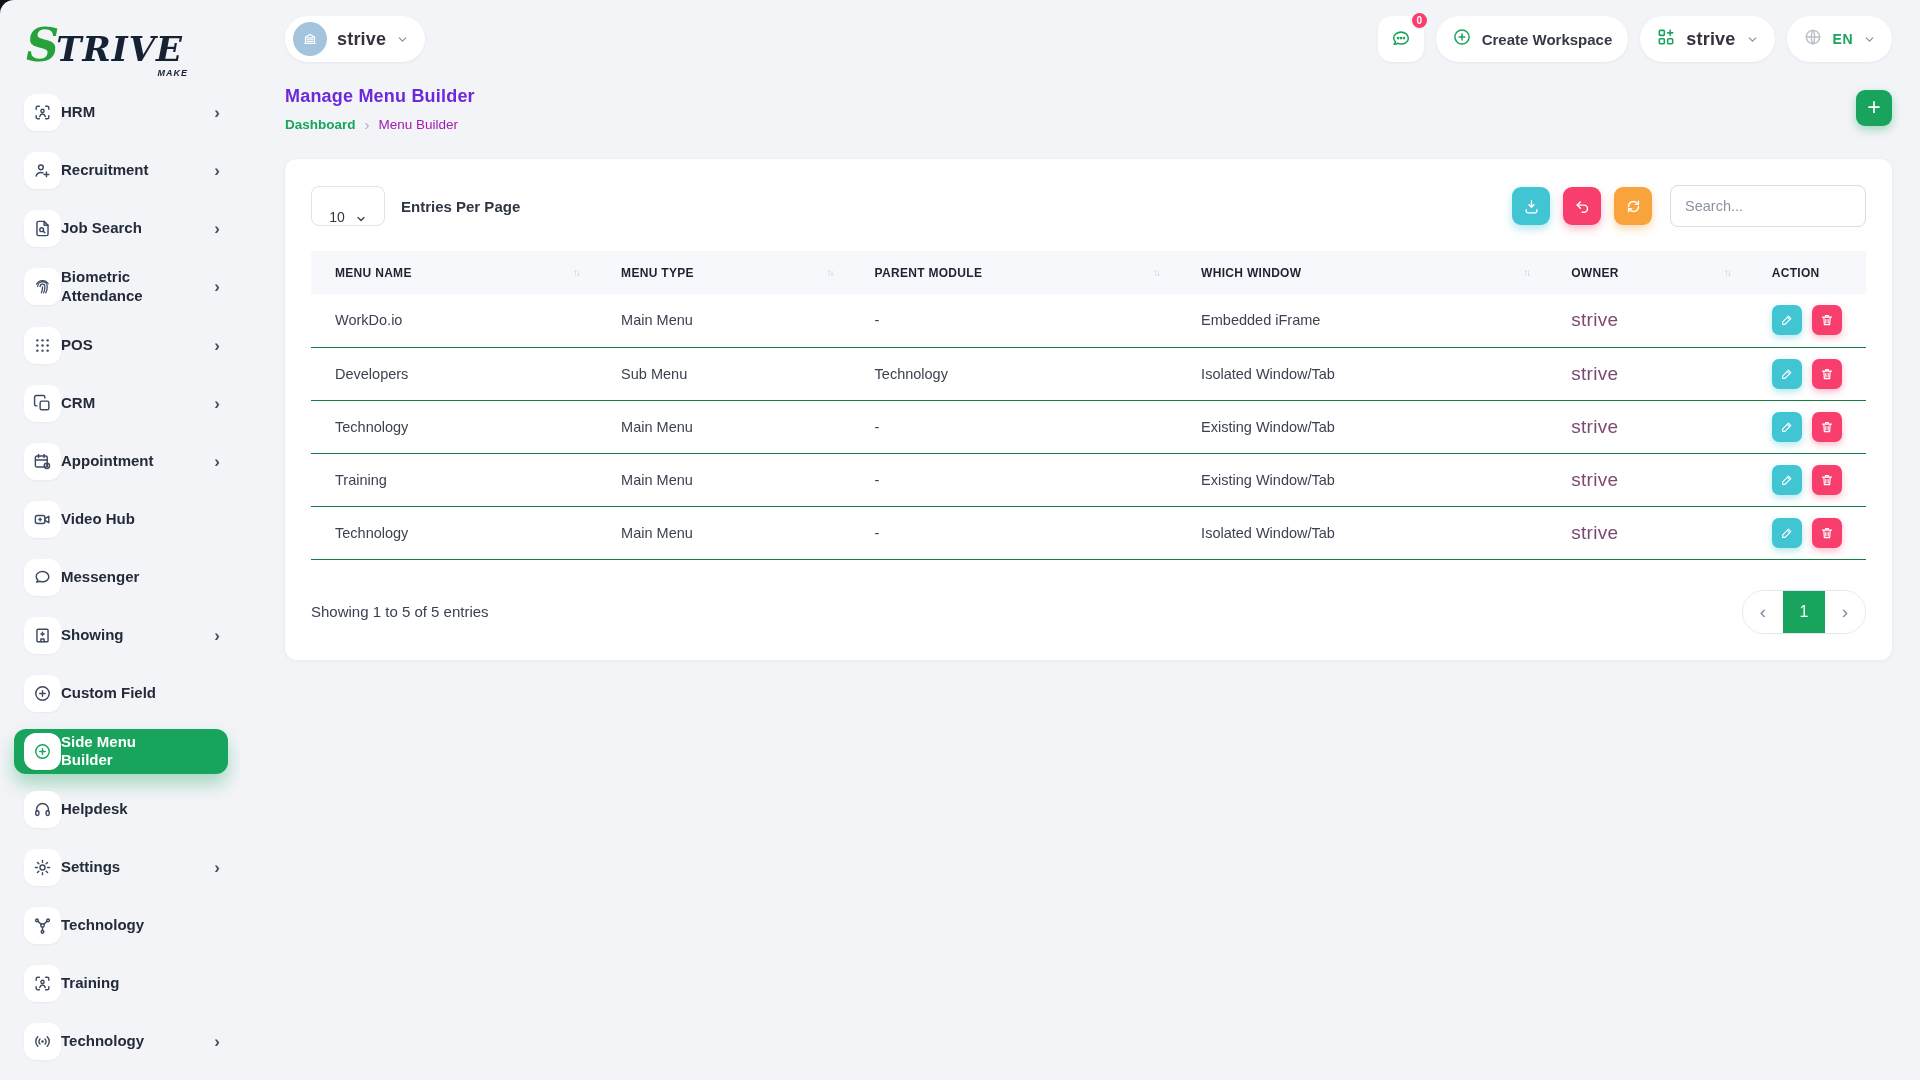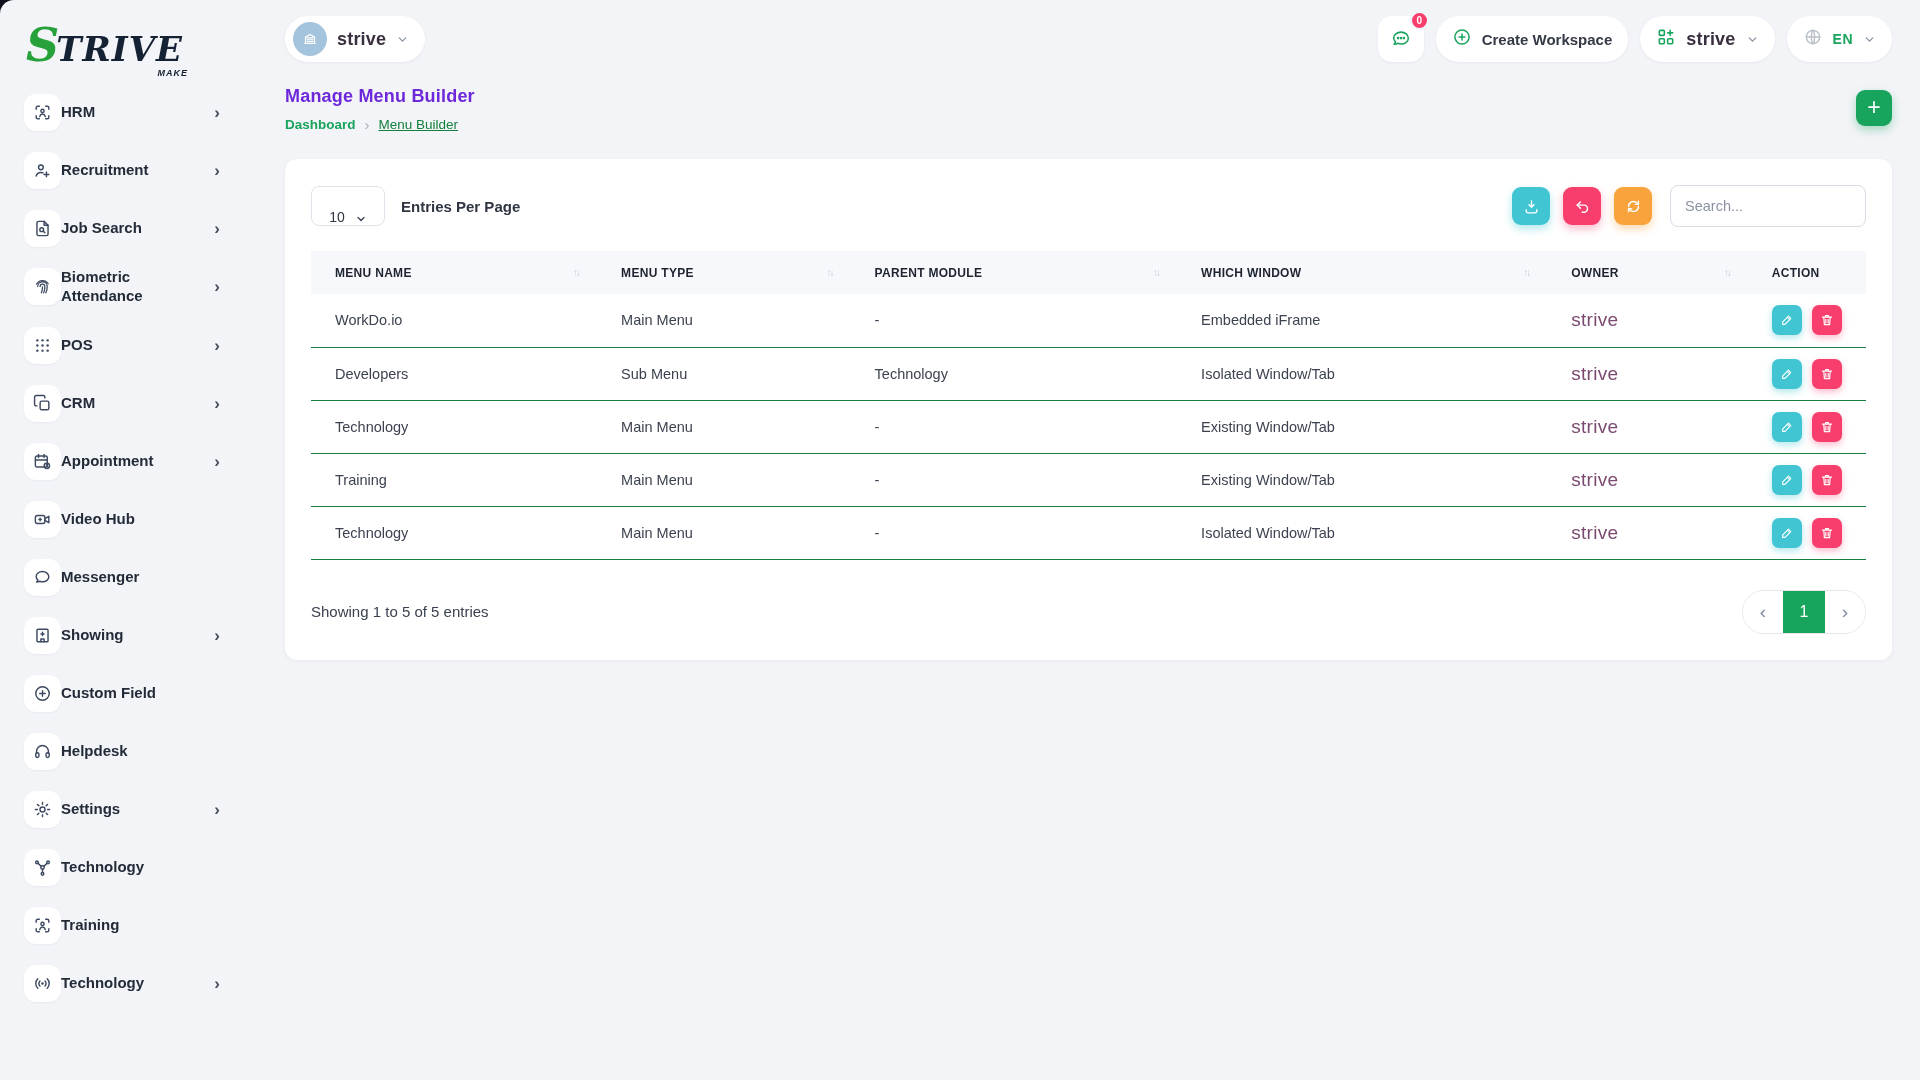--- a/index.html
+++ b/index.html
@@ -50,21 +50,21 @@
   .globe-icon svg{width:20px; height:20px; color:#b9bfc9;}
   .lang-label{font-size:14px; font-weight:bold; color:var(--green); letter-spacing:.5px;}
 
   
   .page-head{display:flex; align-items:flex-start; margin-top:22px;}
   .page-title{font-size:18px; font-weight:700; color:#6d28d9; letter-spacing:.2px;}
   .breadcrumb{display:flex; align-items:center; gap:9px; margin-top:9px; font-size:13.5px;}
   .crumb-home{color:var(--green); font-weight:600; cursor:pointer;}
   .crumb-sep{color:#a8aeb9; font-size:15px;}
   .crumb-sep::before{content:"\203A";}
-  .crumb-cur{color:#15803d;text-decoration:underline;}
+  .crumb-cur{color:#a21caf;}
   .add-btn{margin-left:auto; width:36px; height:36px; border:none; border-radius:9px; background:var(--green); color:#fff; font-size:23px; line-height:1; display:flex; align-items:center; justify-content:center; cursor:pointer; box-shadow:0 4px 10px rgba(24,164,93,.35); margin-top:4px;}
   .add-btn::before{content:"+"; margin-top:-2px;}
 
   
   .card{background:#fff; border-radius:12px; margin-top:26px; padding:26px; box-shadow:0 1px 4px rgba(20,30,60,.05);}
   .controls{display:flex; align-items:center;}
   .select-box{display:flex; align-items:flex-end; justify-content:center; gap:10px; width:74px; height:40px; border:1px solid #dfe3ea; border-radius:8px; background:#fff; font-size:14px; color:#2f3542; cursor:pointer;}
   .select-box svg{width:12px; height:12px; color:#3a4150;}
   .entries-label{margin-left:16px; font-size:15px; font-weight:600; color:#2f3542;}
   .ctrl-right{margin-left:auto; display:flex; align-items:center; gap:13px;}
@@ -240,20 +240,29 @@
       <div class="sb-item">
         <span class="sb-icon">
           <svg viewBox="0 0 24 24" fill="none" stroke="currentColor" stroke-width="1.8" stroke-linecap="round" stroke-linejoin="round">
               <circle cx="12" cy="12" r="8.5"></circle>
               <path d="M12 8.5v7M8.5 12h7"></path>
             </svg>
         </span>
         <span class="sb-label">Custom Field</span>
       </div>
 
+      <div class="sb-item active">
+        <span class="sb-icon">
+          <svg viewBox="0 0 24 24" fill="none" stroke="currentColor" stroke-width="1.8" stroke-linecap="round" stroke-linejoin="round">
+              <circle cx="12" cy="12" r="8.5"></circle>
+              <path d="M12 8.5v7M8.5 12h7"></path>
+            </svg>
+        </span>
+        <span class="sb-label">Side Menu Builder</span>
+      </div>
 
       <div class="sb-item">
         <span class="sb-icon">
           <svg viewBox="0 0 24 24" fill="none" stroke="currentColor" stroke-width="1.8" stroke-linecap="round" stroke-linejoin="round">
               <path d="M4.5 14.5v-2.5a7.5 7.5 0 0 1 15 0v2.5"></path>
               <rect x="3.5" y="13.5" width="4" height="6" rx="2"></rect>
               <rect x="16.5" y="13.5" width="4" height="6" rx="2"></rect>
             </svg>
         </span>
         <span class="sb-label">Helpdesk</span>

